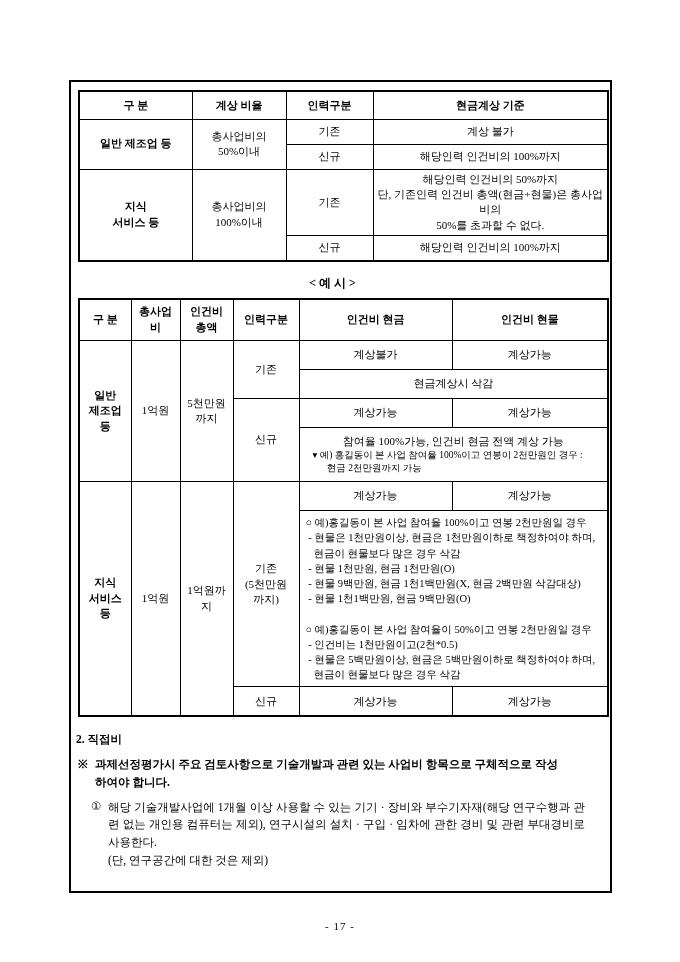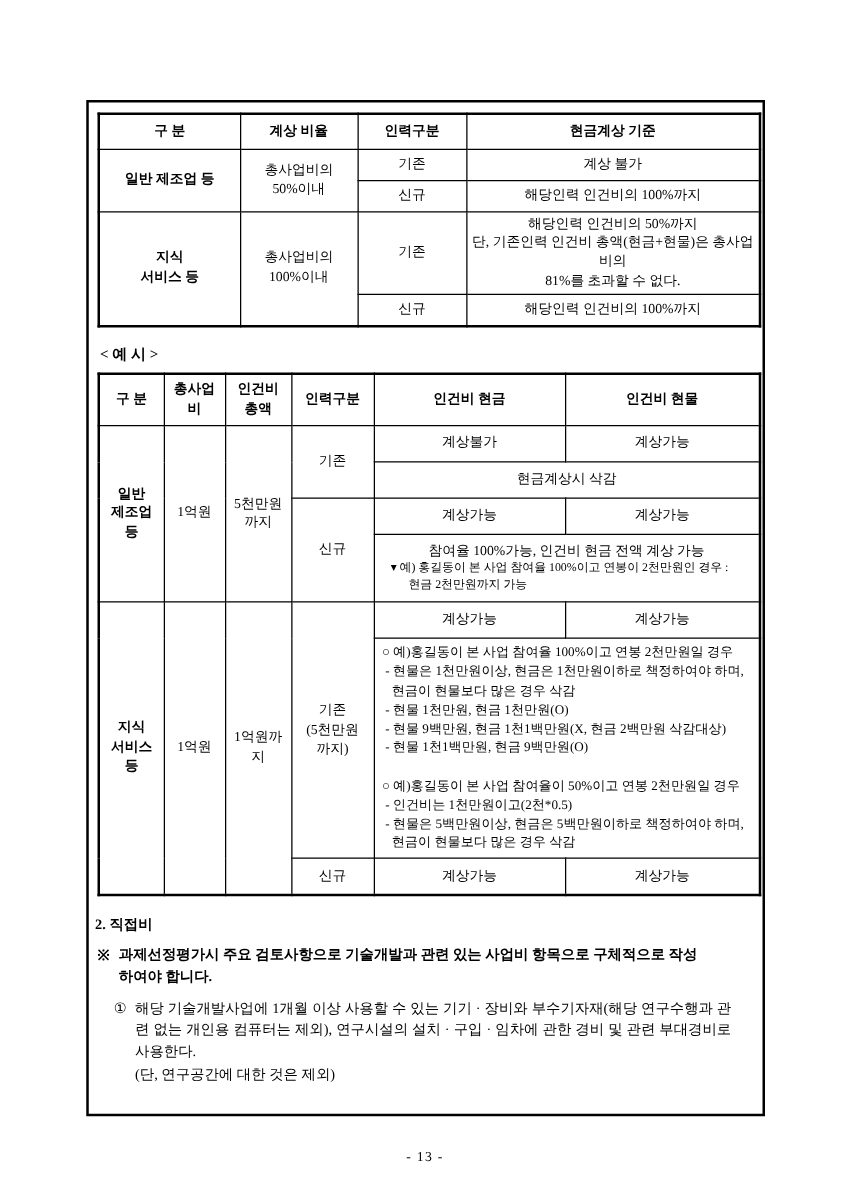--- a/index.html
+++ b/index.html
@@ -15,21 +15,21 @@
     padding:2px 3px; font-size:11px; line-height:1.4; }
   th { font-weight:bold; }
   .pre { white-space:pre-line; }
   .prewrap { white-space:pre-wrap; }
   .bold { font-weight:bold; }
 
   .t1 .hdr { height:28px; }
   .t1 .r-s { height:25px; }
   .t1 .r-l { height:52px; }
 
-  .example-label { font-size:12px; font-weight:bold; margin:13px 0 6px 2px; }
+  .example-label { font-size:12px; font-weight:bold; margin:13px 0 6px 2px;text-align:center; }
 
   .t2 .hdr { height:42px; }
   .t2 .r-s { height:29px; }
   .t2 .r-m { height:54px; font-size:10.5px; }
   .t2 .r-big td.detail { height:170px; }
   .detail { text-align:left; font-size:10.5px; line-height:1.45; padding:4px 6px; }
   .note2 { font-size:9.5px; text-align:left; padding-left:10px; line-height:1.4; }
   .note1 { font-size:11px; }
 
   .sec { margin-top:15px; font-size:11.5px; }
@@ -78,21 +78,21 @@
         <td>해당인력 인건비의 100%까지</td>
       </tr>
       <tr class="r-l">
         <td rowspan="2" class="bold pre">지식
 서비스 등</td>
         <td rowspan="2" class="pre">총사업비의
 100%이내</td>
         <td>기존</td>
         <td class="pre">해당인력 인건비의 50%까지
 단, 기존인력 인건비 총액(현금+현물)은 총사업비의
-81%를 초과할 수 없다.</td>
+50%를 초과할 수 없다.</td>
       </tr>
       <tr class="r-s">
         <td>신규</td>
         <td>해당인력 인건비의 100%까지</td>
       </tr>
     </tbody>
       </table>
 
     <div class="example-label">&lt; 예 시 &gt;</div>
 
@@ -186,14 +186,14 @@
 
       <div class="item">
         <span class="item-marker">①</span>
         <span class="item-text pre">해당 기술개발사업에 1개월 이상 사용할 수 있는 기기 · 장비와 부수기자재(해당 연구수행과 관련 없는 개인용 컴퓨터는 제외), 연구시설의 설치 · 구입 · 임차에 관한 경비 및 관련 부대경비로 사용한다.
 (단, 연구공간에 대한 것은 제외)</span>
       </div>
 
     </div>
   </div>
 
-  <div class="footer">- 13 -</div>
+  <div class="footer">- 17 -</div>
 </div>
 
 </body></html>

